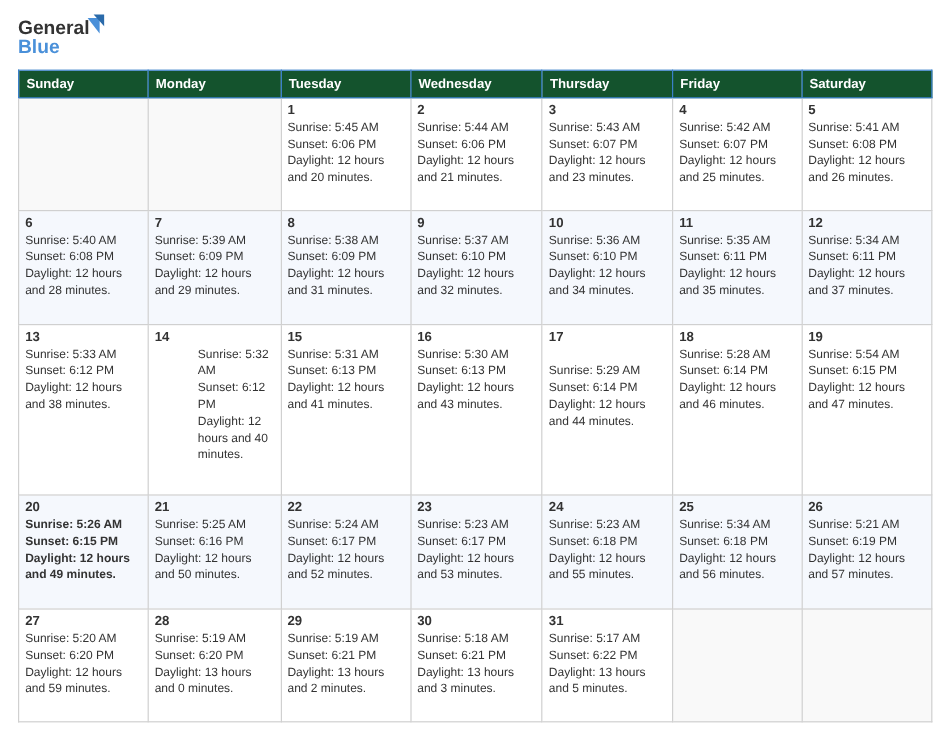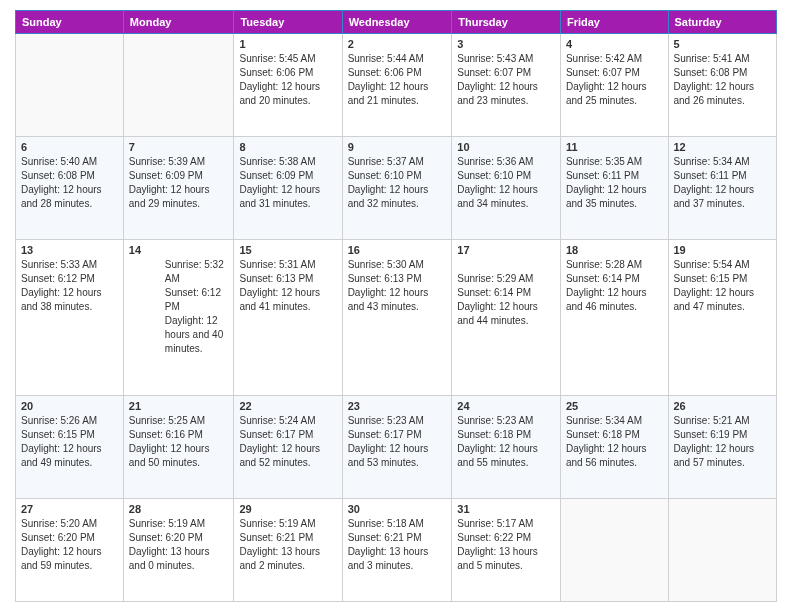--- a/index.html
+++ b/index.html
@@ -46,21 +46,21 @@
       color: #555;
       margin-top: 2px;
     }
     .calendar {
       flex: 1;
       border-collapse: collapse;
       width: 100%;
       font-size: 10px;
     }
     .calendar th {
-      background: #a21caf;
+      background: #14532d;
       color: #fff;
       font-size: 11px;
       font-weight: 600;
       padding: 5px 6px;
       text-align: left;
       border: 1px solid #3a80c9;
     }
     .calendar td {
       border: 1px solid #d0d0d0;
       vertical-align: top;
@@ -84,20 +84,34 @@
       line-height: 1.4;
     }
     .empty-cell {
       background: #f9f9f9 !important;
     }
   </style>
 </head>
 <body>
 
 <div class="page">
+  <div class="header">
+    <div class="logo">
+      <svg class="logo-icon" viewBox="0 0 72 40" style="width: 72px; height: 40px;">
+          <text x="0" y="18" font-size="16" font-weight="bold" fill="#333">General</text>
+          <text x="0" y="34" font-size="16" font-weight="bold" fill="#4a90d9">Blue</text>
+          <polygon points="58,5 68,18 68,5" fill="#4a90d9"></polygon>
+          <polygon points="63,2 72,12 72,2" fill="#2a6aaa"></polygon>
+        </svg>
+    </div>
+    <div class="title-block">
+      <div class="month-title"></div>
+      <div class="location"></div>
+    </div>
+  </div>
 
   <table class="calendar">
     <thead>
       <tr>
       <th>Sunday</th>
           <th>Monday</th>
           <th>Tuesday</th>
           <th>Wednesday</th>
           <th>Thursday</th>
           <th>Friday</th>
@@ -223,21 +237,21 @@
           <td>
             <div class="day-number">19</div>
             <div class="day-info" style="white-space: pre-line;">Sunrise: 5:54 AM
 Sunset: 6:15 PM
 Daylight: 12 hours and 47 minutes.</div>
           </td>
         </tr>
         <tr>
           <td>
             <div class="day-number">20</div>
-            <div class="day-info" style="white-space: pre-line;">Sunrise: 5:26 AM
+            <div class="day-info" style="white-space: pre-line; font-weight: bold;">Sunrise: 5:26 AM
 Sunset: 6:15 PM
 Daylight: 12 hours and 49 minutes.</div>
           </td>
           <td>
             <div class="day-number">21</div>
             <div class="day-info" style="white-space: pre-line;">Sunrise: 5:25 AM
 Sunset: 6:16 PM
 Daylight: 12 hours and 50 minutes.</div>
           </td>
           <td>

